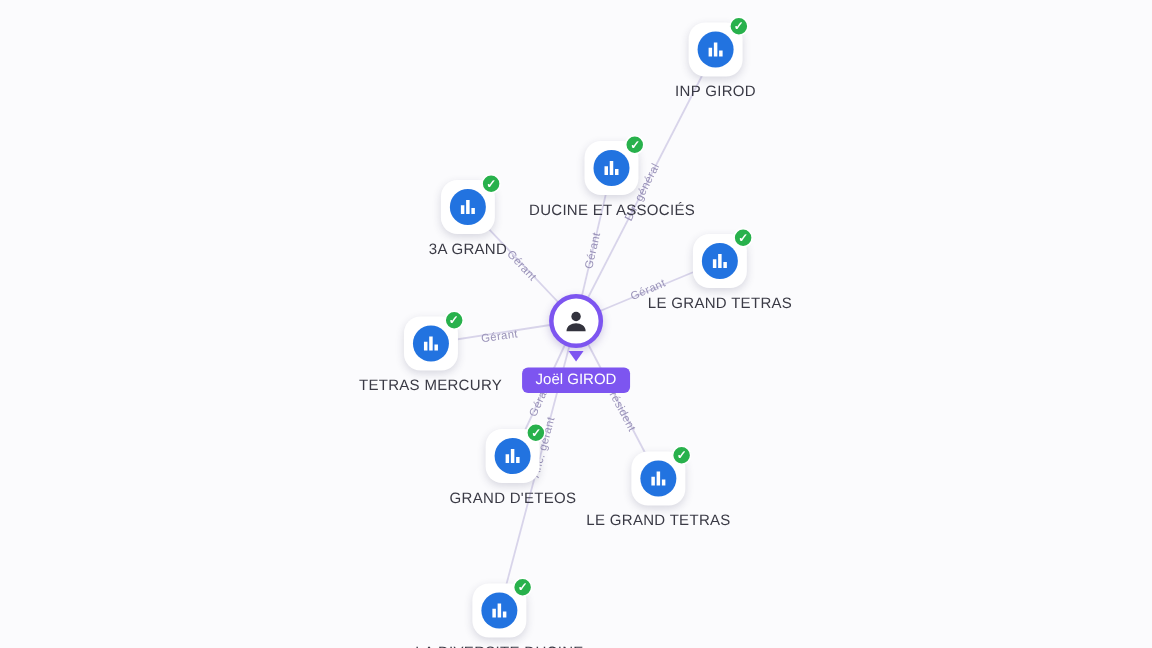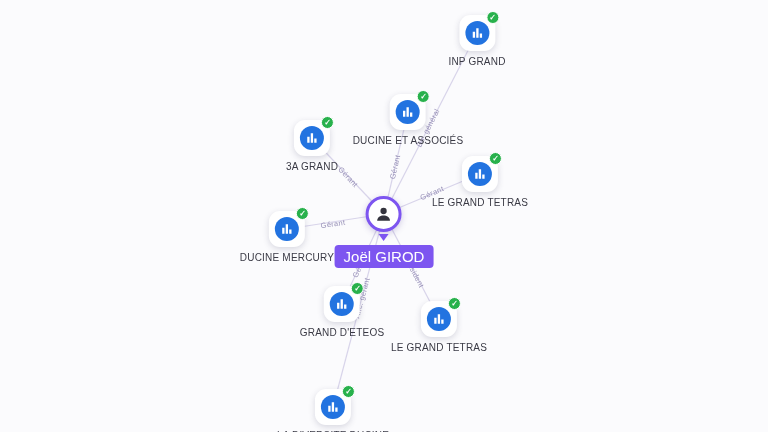--- a/index.html
+++ b/index.html
@@ -65,21 +65,21 @@
   .person-circle svg{width:18px;height:18px;display:block;}
   .person-pin{
     width:0;height:0;margin-top:-3px;
     border-left:5px solid transparent;
     border-right:5px solid transparent;
     border-top:7px solid var(--accent);
   }
   .person-label{
     margin-top:-1px;
     background:var(--accent);color:#fff;
-    font-size:15px;padding:3px 9px;border-radius:4px;
+    font-size:10px;padding:3px 9px;border-radius:4px;
     white-space:nowrap;
   }
 </style>
 </head>
 <body>
 
 <svg class="edges" width="768" height="432" aria-hidden="true">
   <line x1="384" y1="214" x2="477" y2="33"></line>
   <line x1="384" y1="214" x2="408" y2="112"></line>
   <line x1="384" y1="214" x2="312" y2="138"></line>
@@ -101,21 +101,21 @@
 
 <div class="node" style="left:477px;top:15px;">
   <div class="card">
     <div class="icon-circle">
       <svg viewBox="0 0 24 24">
           <path fill="#ffffff" d="M4 20V10h4v10H4zm6 0V4h4v16h-4zm6 0v-7h4v7h-4z"></path>
         </svg>
     </div>
     <div class="badge">✓</div>
   </div>
-  <div class="node-label">INP GRAND</div>
+  <div class="node-label">INP GIROD</div>
 </div>
 
 <div class="node" style="left:408px;top:94px;">
   <div class="card">
     <div class="icon-circle">
       <svg viewBox="0 0 24 24">
           <path fill="#ffffff" d="M4 20V10h4v10H4zm6 0V4h4v16h-4zm6 0v-7h4v7h-4z"></path>
         </svg>
     </div>
     <div class="badge">✓</div>
@@ -149,21 +149,21 @@
 
 <div class="node" style="left:287px;top:211px;">
   <div class="card">
     <div class="icon-circle">
       <svg viewBox="0 0 24 24">
           <path fill="#ffffff" d="M4 20V10h4v10H4zm6 0V4h4v16h-4zm6 0v-7h4v7h-4z"></path>
         </svg>
     </div>
     <div class="badge">✓</div>
   </div>
-  <div class="node-label">DUCINE MERCURY</div>
+  <div class="node-label">TETRAS MERCURY</div>
 </div>
 
 <div class="node" style="left:342px;top:286px;">
   <div class="card">
     <div class="icon-circle">
       <svg viewBox="0 0 24 24">
           <path fill="#ffffff" d="M4 20V10h4v10H4zm6 0V4h4v16h-4zm6 0v-7h4v7h-4z"></path>
         </svg>
     </div>
     <div class="badge">✓</div>

